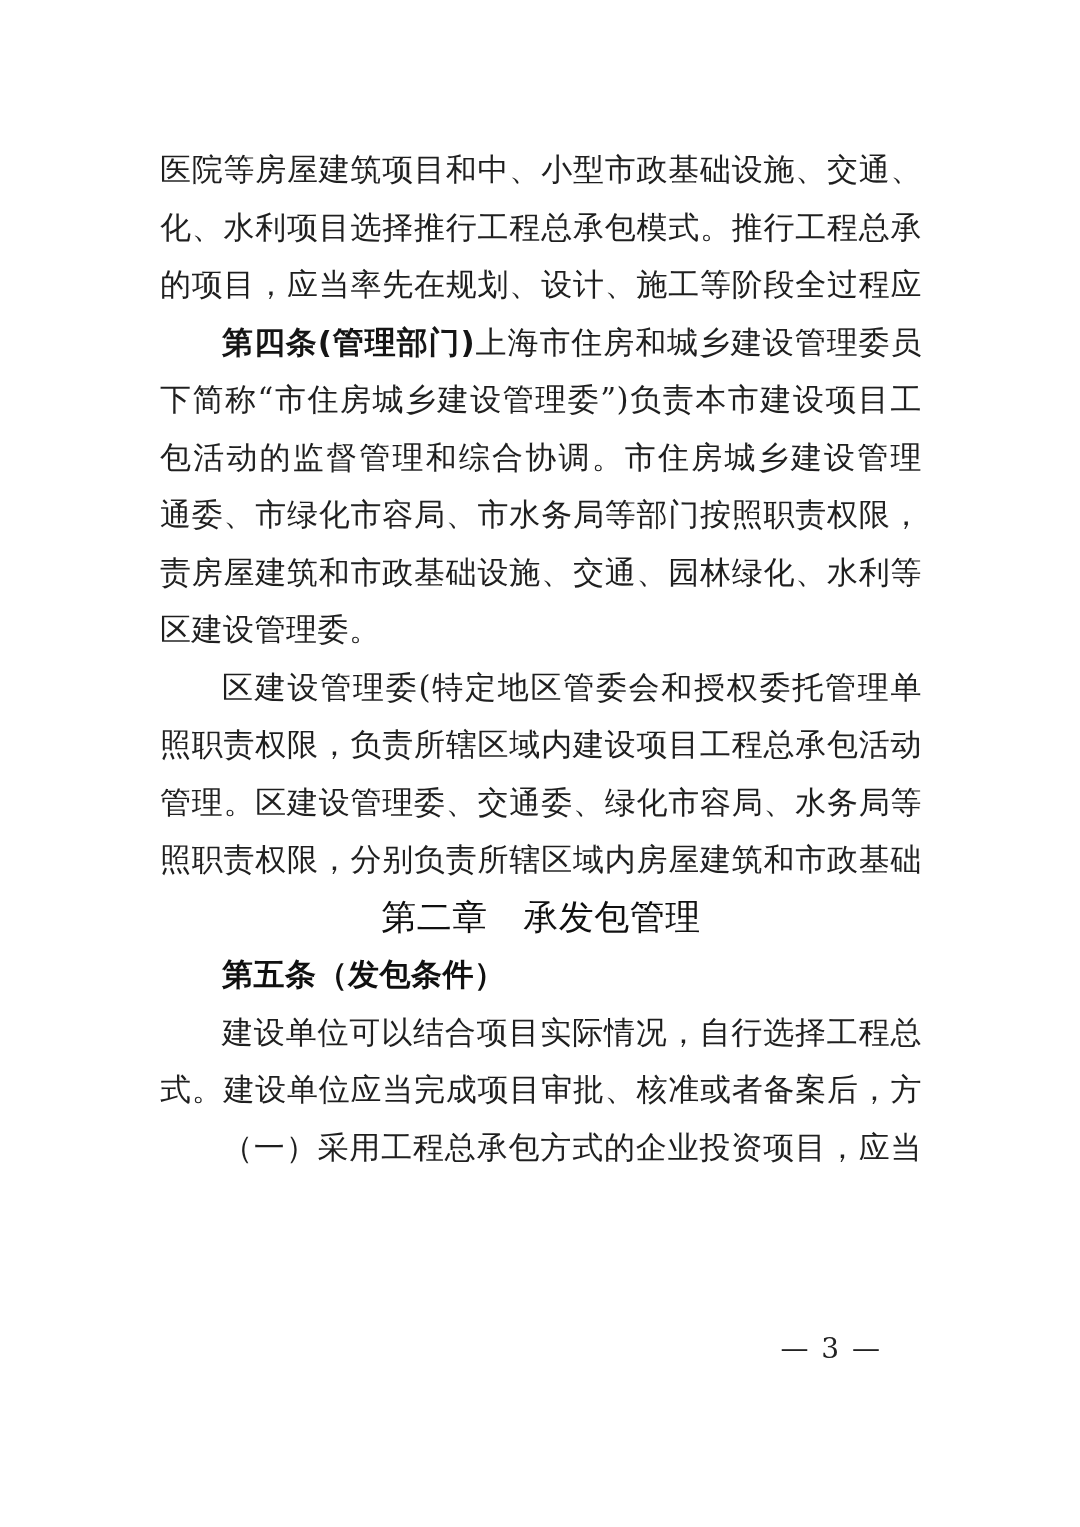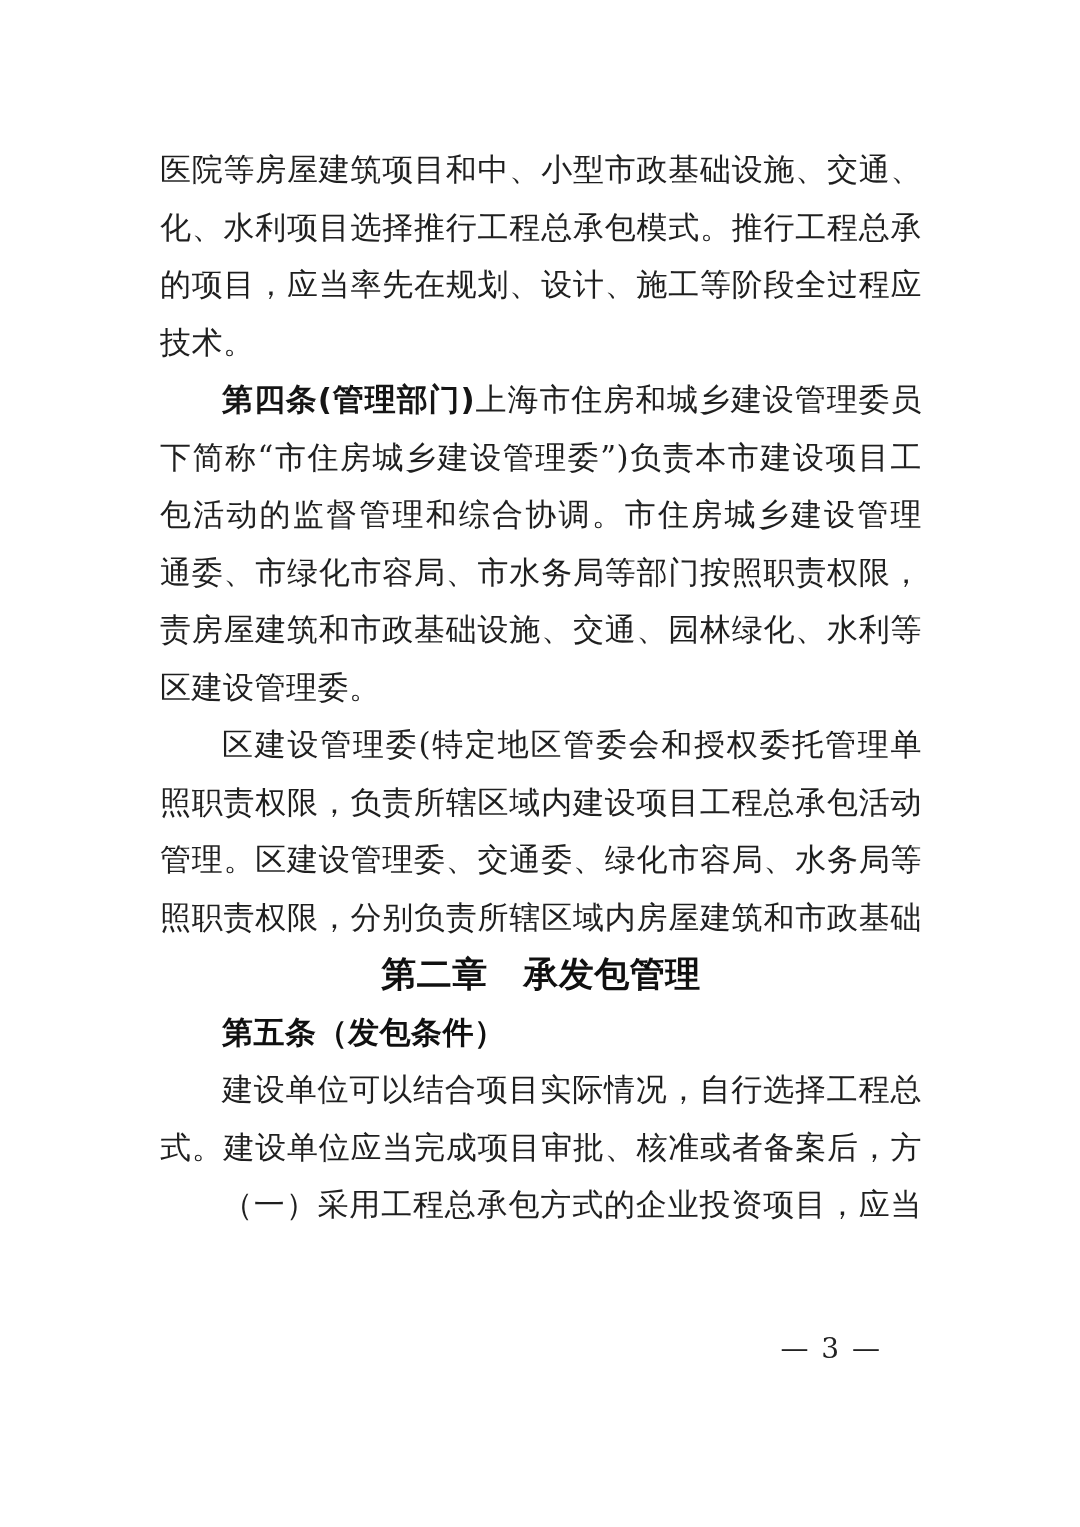--- a/index.html
+++ b/index.html
@@ -50,21 +50,21 @@
   }
   .bold-lead {
     font-family: "DejaVu Sans", "Liberation Sans", sans-serif;
     font-weight: bold;
     color: #151515;
   }
   .chapter-heading {
     text-align: center;
     text-align-last: center;
     font-family: "DejaVu Sans", "Liberation Sans", sans-serif;
-    font-weight: bold;
+    font-weight: normal;
     font-size: 35px;
     color: #101010;
   }
   .article-heading {
     font-family: Liberation Serif, serif;
     font-weight: bold;
     font-size: 31px;
     color: #101010;
     text-align: left;
   }
@@ -81,21 +81,20 @@
 </style>
 </head>
 <body>
 
 <div class="page">
   <div class="text-block">
 
     <p class="line j">医院等房屋建筑项目和中、小型市政基础设施、交通、园林绿</p>
     <p class="line j">化、水利项目选择推行工程总承包模式。推行工程总承包模式</p>
     <p class="line j">的项目，应当率先在规划、设计、施工等阶段全过程应用 BIM</p>
-    <p class="line plain">技术。</p>
 
     <p class="line j indent"><span class="bold-lead">第四条(管理部门)</span><span>上海市住房和城乡建设管理委员会(以</span></p>
     <p class="line j">下简称“市住房城乡建设管理委”)负责本市建设项目工程总承</p>
     <p class="line j">包活动的监督管理和综合协调。市住房城乡建设管理委、市交</p>
     <p class="line j">通委、市绿化市容局、市水务局等部门按照职责权限，分别负</p>
     <p class="line j">责房屋建筑和市政基础设施、交通、园林绿化、水利等项目的</p>
     <p class="line plain">区建设管理委。</p>
 
     <p class="line j indent">区建设管理委(特定地区管委会和授权委托管理单位)按</p>
     <p class="line j">照职责权限，负责所辖区域内建设项目工程总承包活动的监督</p>

